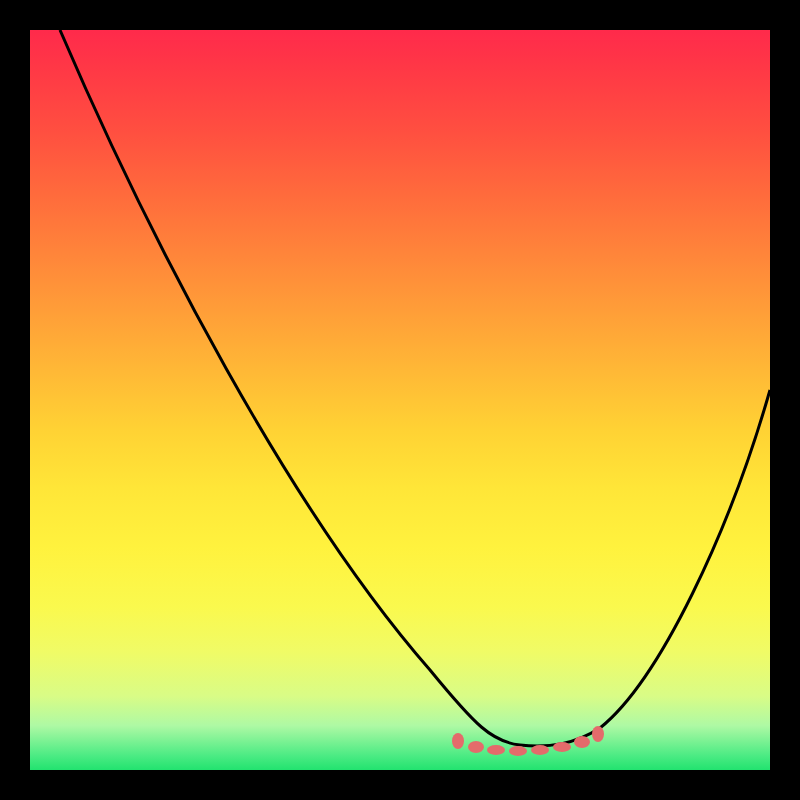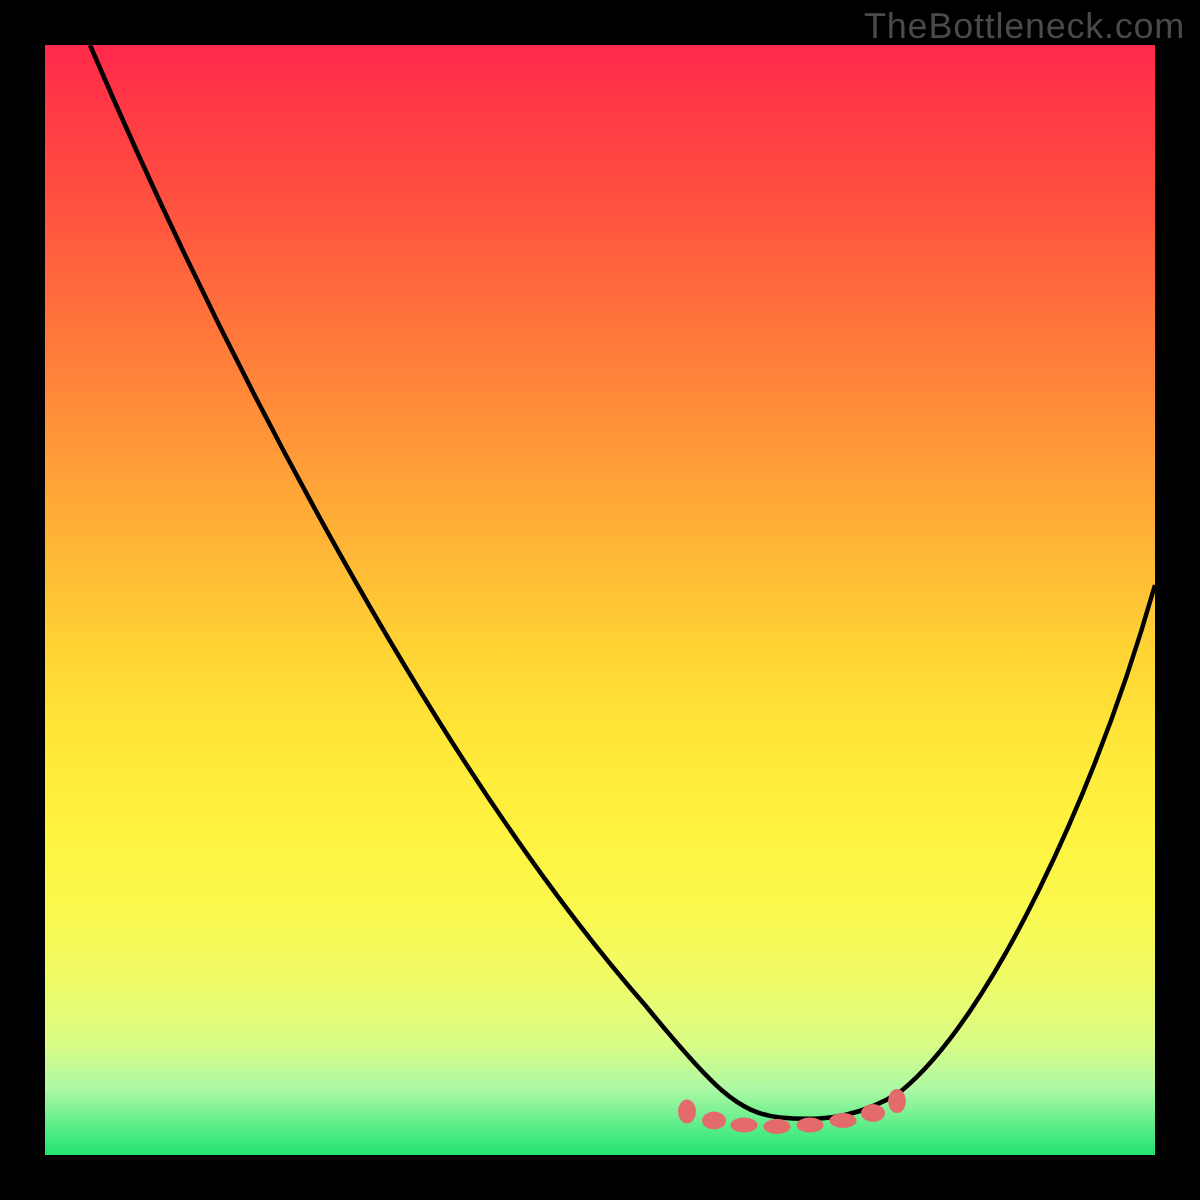--- a/index.html
+++ b/index.html
@@ -62,21 +62,20 @@
   .curve-path {
     fill: none;
     stroke: #000;
     stroke-width: 3;
   }
 </style>
 </head>
 <body>
 
 <div class="frame">
-  <div class="watermark">TheBottleneck.com</div>
 
   <div class="plot-area">
 
     <svg class="curve" viewBox="0 0 740 740">
       <path class="curve-path" d="M 30 0
            C 120 210, 260 480, 400 640
            C 445 695, 462 712, 490 715
            C 520 718, 545 714, 570 698
            C 630 650, 700 500, 740 360"></path>
       <g>

